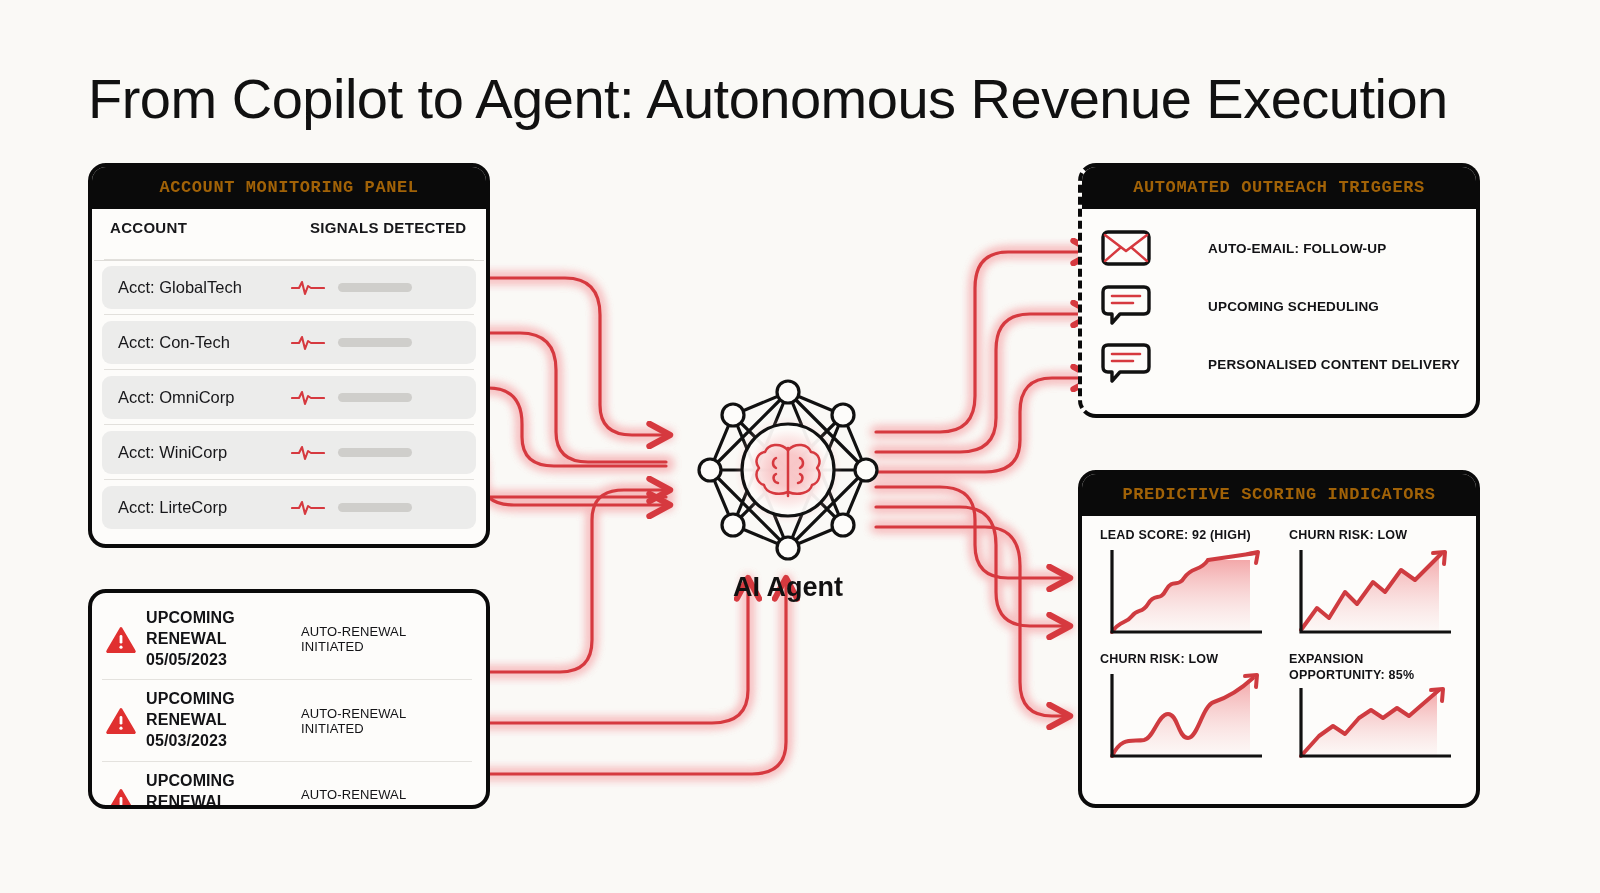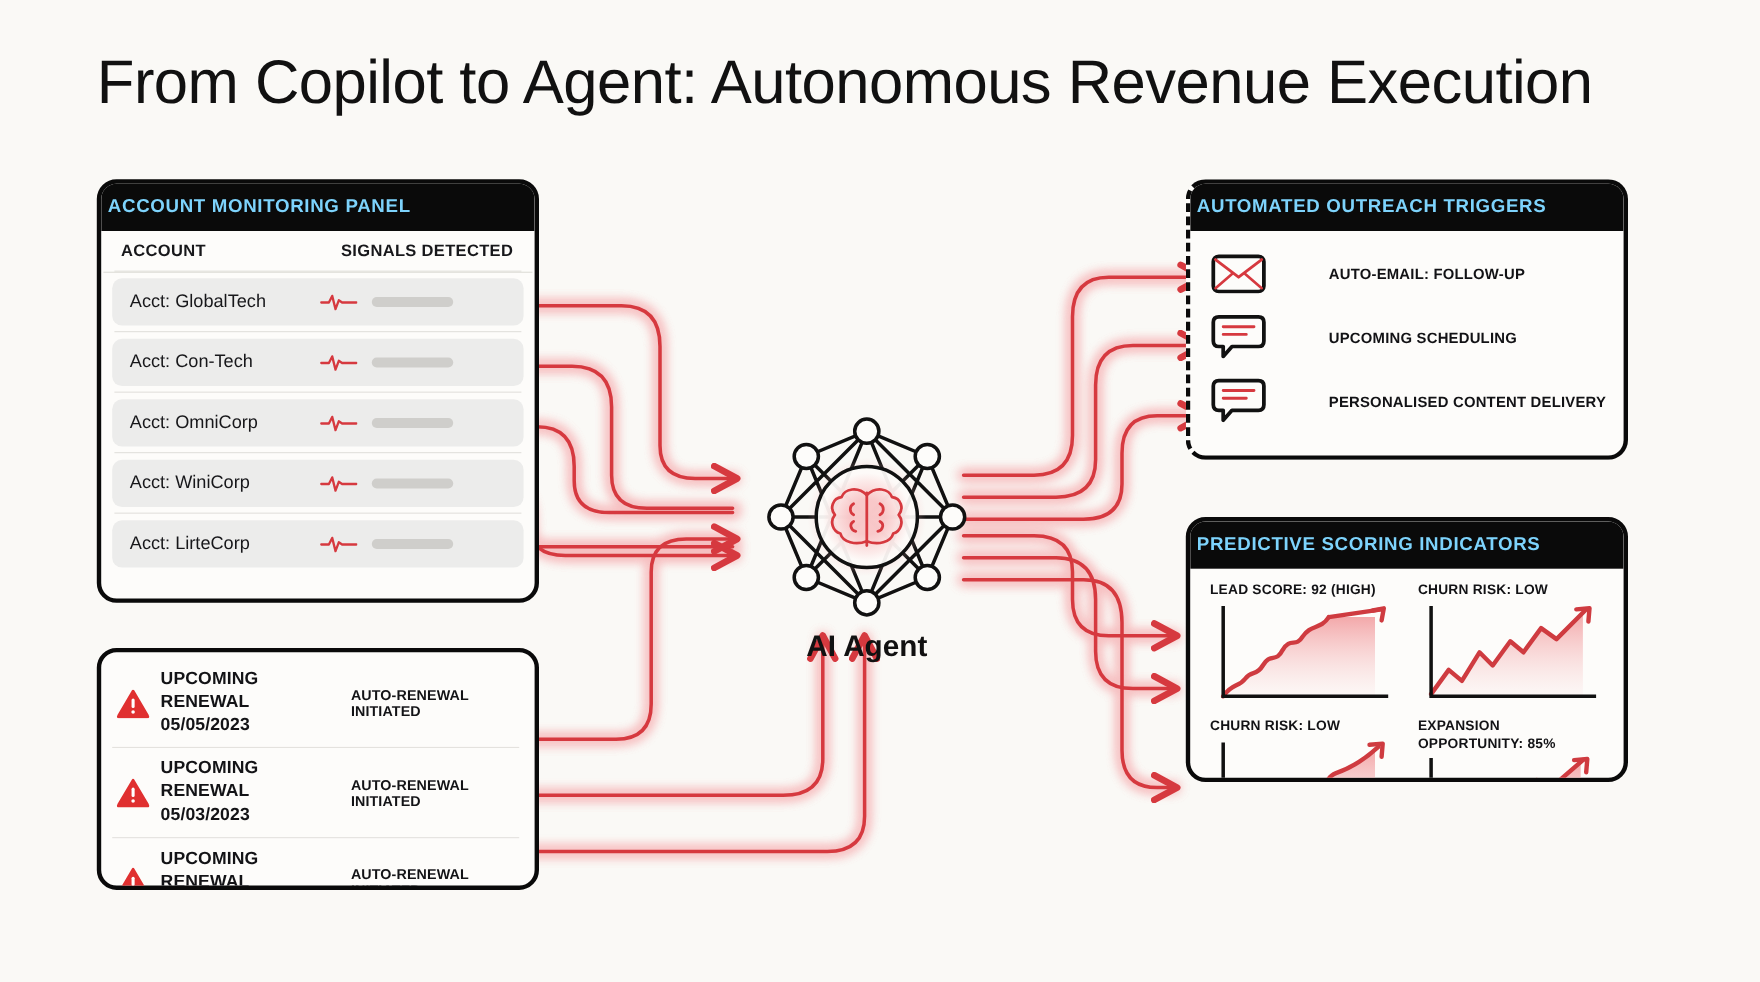--- a/index.html
+++ b/index.html
@@ -6,45 +6,45 @@
   html, body {
     width: 1600px; height: 893px;
     background: #faf9f6;
     font-family: "Liberation Sans", sans-serif;
     overflow: hidden;
   }
   #stage { position: relative; width: 1600px; height: 893px; background: #faf9f6; }
 
   
   #page-title {
-    position: absolute; left: 88px; top: 42px;
+    position: absolute; left: 88px; top: 66px;
     font-size: 56px; font-weight: 400; color: #111; letter-spacing: -0.5px;
     white-space: nowrap;
   }
 
   
   .panel {
     position: absolute;
     background: #fdfcfa;
     border: 4px solid #0a0a0a;
     border-radius: 18px;
     overflow: hidden;
   }
   .panel-header {
-    background: #0a0a0a; color: #7dd3fc;
+    background: #0a0a0a; color: #a16207;
     font-size: 17px; font-weight: 700; letter-spacing: 0.6px;
-    padding: 11px 6px 12px;
+    text-align: center; padding: 11px 6px 12px; font-family: Liberation Mono, monospace;
   }
   .panel-body { padding: 10px 16px 12px; }
 
   
   #acct-panel { left: 88px; top: 163px; width: 402px; height: 385px; }
   .acct-colhead {
     display: flex; align-items: center;
-    padding: 10px 14px 10px 16px;
+    padding: 10px 14px 24px 16px;
     border-bottom: 1.5px solid #dedcd8;
   }
   .acct-colhead .c1 { flex: 0 0 200px; font-size: 15px; font-weight: 600; color: #17171a; letter-spacing: .3px;}
   .acct-colhead .c2 { font-size: 15px; font-weight: 600; color: #17171a; letter-spacing: .3px;}
 
   .acct-row {
     position: relative;
     display: flex; align-items: center;
     height: 43px; margin-top: 5px;
     background: #ececeb; border-radius: 9px;
@@ -66,34 +66,34 @@
 
   
   #renew-panel { left: 88px; top: 589px; width: 402px; height: 220px; }
   .renew-row {
     position: relative; display: flex; align-items: center;
     padding: 9px 2px 9px 4px;
   }
   .renew-row + .renew-row { border-top: 1.3px solid #e4e2de; }
   .warn-ico { flex: 0 0 40px; display:flex; align-items:center; }
   .renew-text { flex: 0 0 155px; font-size: 16px; font-weight: 700; color: #131316; line-height: 1.3; letter-spacing:.1px; }
-  .renew-status { font-size: 13px; font-weight: 700; color: #131316; letter-spacing:.1px;margin-left:18px; }
+  .renew-status { font-size: 13px; font-weight: 400; color: #131316; letter-spacing:.1px; }
 
   
   #outreach-panel {
     left: 1078px; top: 163px; width: 402px; height: 255px;
     border-left: 4px dashed #0a0a0a;
   }
   .trig-row { display: flex; align-items: center; height: 58px; padding-left: 18px; }
   .trig-ico { flex: 0 0 56px; }
   .trig-arrow { flex: 0 0 52px; display: flex; align-items: center; }
   .trig-label { font-size: 13.5px; font-weight: 700; color: #121215; letter-spacing: .2px; }
 
   
-  #predict-panel { left: 1078px; top: 470px; width: 402px; height: 241px; }
+  #predict-panel { left: 1078px; top: 470px; width: 402px; height: 338px; }
   .grid2 { display: grid; grid-template-columns: 1fr 1fr; gap: 4px 16px; padding: 2px 2px 0 6px; }
   .mini { }
   .mini-label {
     font-size: 12.5px; font-weight: 700; color: #121215;
     letter-spacing: .2px; line-height: 1.25; min-height: 16px;
     margin-bottom: 2px;
   }
   .mini svg { display: block; }
 
   

